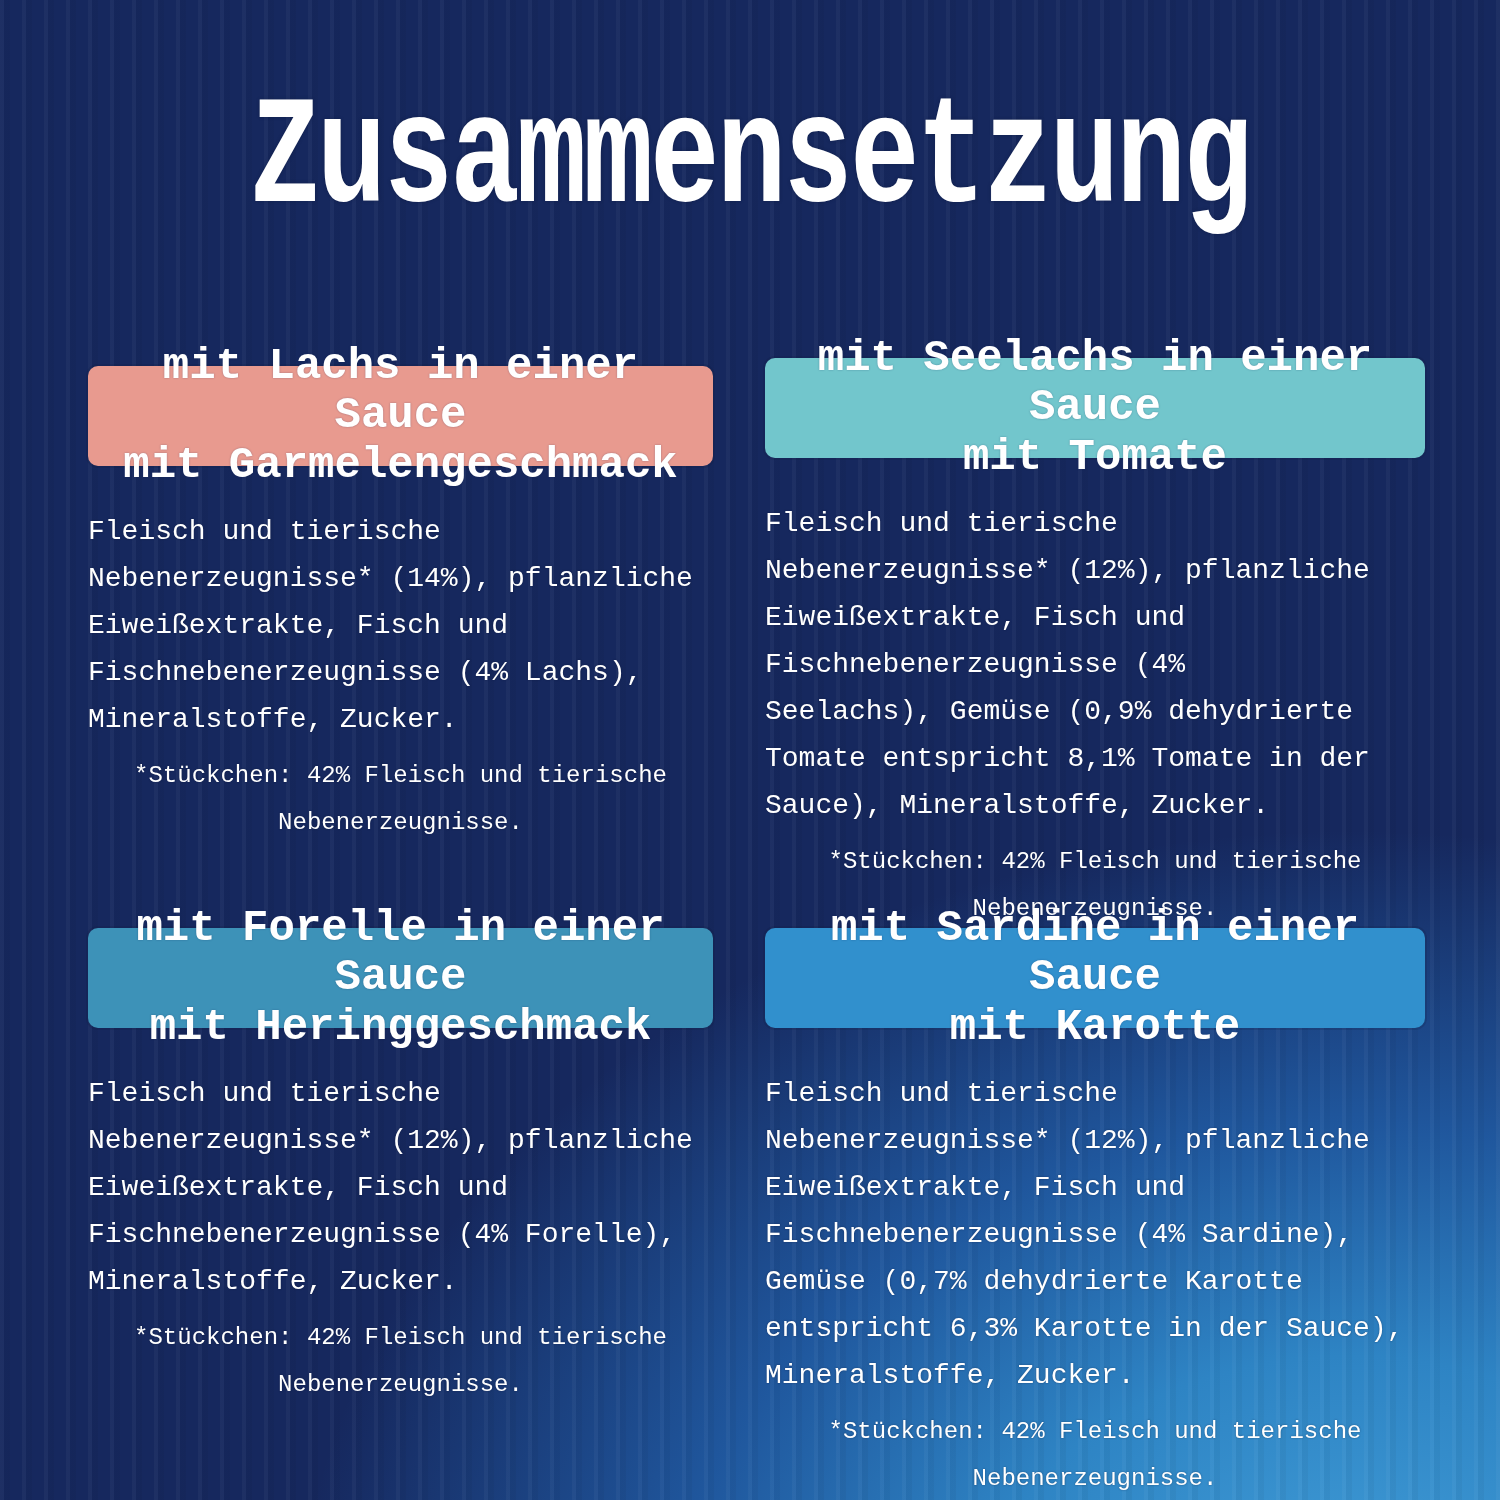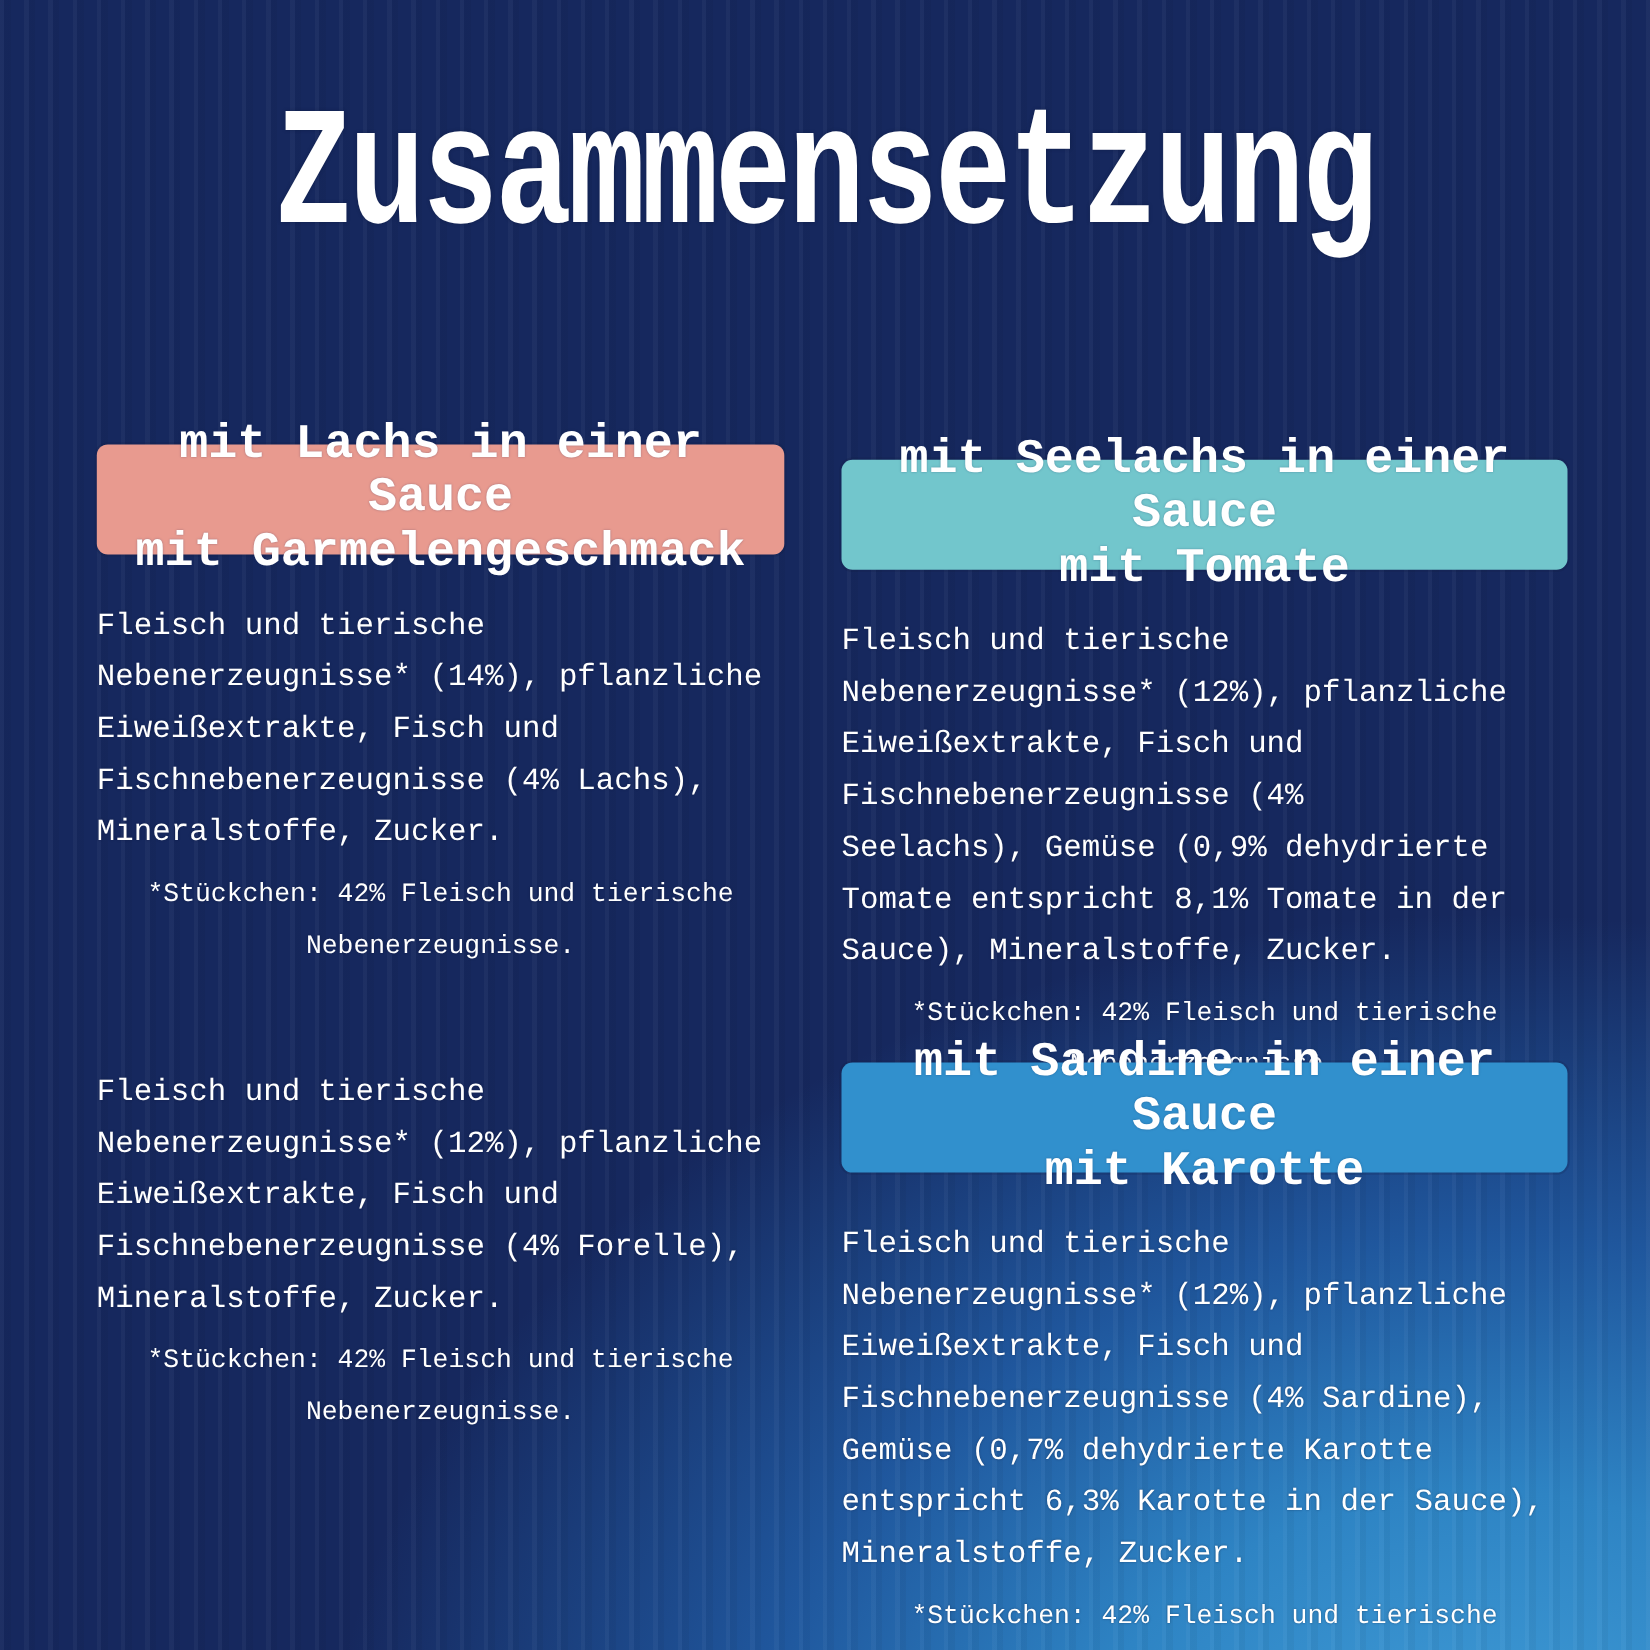--- a/index.html
+++ b/index.html
@@ -30,38 +30,37 @@
     display: inline-block;
     font-size: 116px;
     font-weight: bold;
     letter-spacing: -3px;
     transform: scaleY(1.32);
     transform-origin: 50% 30%;
     text-shadow: 0 0 3px rgba(10,20,50,0.4);
   }
   .section { position: absolute; }
   .sec-0 { left: 88px;  top: 366px; width: 625px; }
-  .sec-1 { left: 765px; top: 380px; width: 660px; }
+  .sec-1 { left: 765px; top: 358px; width: 660px; }
   .sec-2 { left: 88px;  top: 928px; width: 625px; }
   .sec-3 { left: 765px; top: 928px; width: 660px; }
   .sec-header {
     height: 100px;
     border-radius: 10px;
     display: flex;
     align-items: center;
     justify-content: center;
     text-align: center;
     font-size: 44px;
     font-weight: bold;
     line-height: 1.12;
     white-space: pre-line;
     color: #ffffff;
     text-shadow: 0 0 2px rgba(20,35,80,0.35);
     box-shadow: 0 0 0 2px rgba(15,25,60,0.18);
-    margin-top: 38px;
   }
   .sec-body {
     margin: 42px 0 0 0;
     font-size: 28px;
     line-height: 47px;
     white-space: pre-line;
     text-shadow: 0 0 2px rgba(10,20,50,0.45);
   }
   .sec-footnote {
     margin: 9px 0 0 0;
@@ -101,20 +100,22 @@
 Eiweißextrakte, Fisch und
 Fischnebenerzeugnisse (4%
 Seelachs), Gemüse (0,9% dehydrierte
 Tomate entspricht 8,1% Tomate in der
 Sauce), Mineralstoffe, Zucker.</p>
     <p class="sec-footnote">*Stückchen: 42% Fleisch und tierische
 Nebenerzeugnisse.</p>
   </div>
 
   <div class="section sec-2">
+    <div class="sec-header" style="background-color: rgb(61, 146, 184);">mit Forelle in einer Sauce
+mit Heringgeschmack</div>
     <p class="sec-body">Fleisch und tierische
 Nebenerzeugnisse* (12%), pflanzliche
 Eiweißextrakte, Fisch und
 Fischnebenerzeugnisse (4% Forelle),
 Mineralstoffe, Zucker.</p>
     <p class="sec-footnote">*Stückchen: 42% Fleisch und tierische
 Nebenerzeugnisse.</p>
   </div>
 
   <div class="section sec-3">

